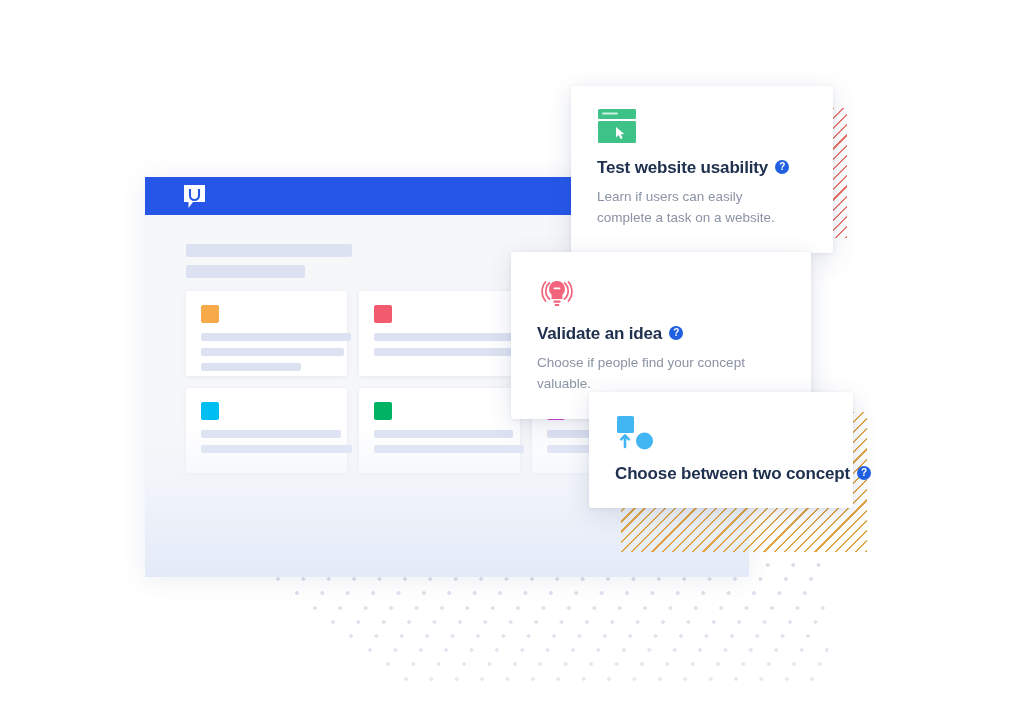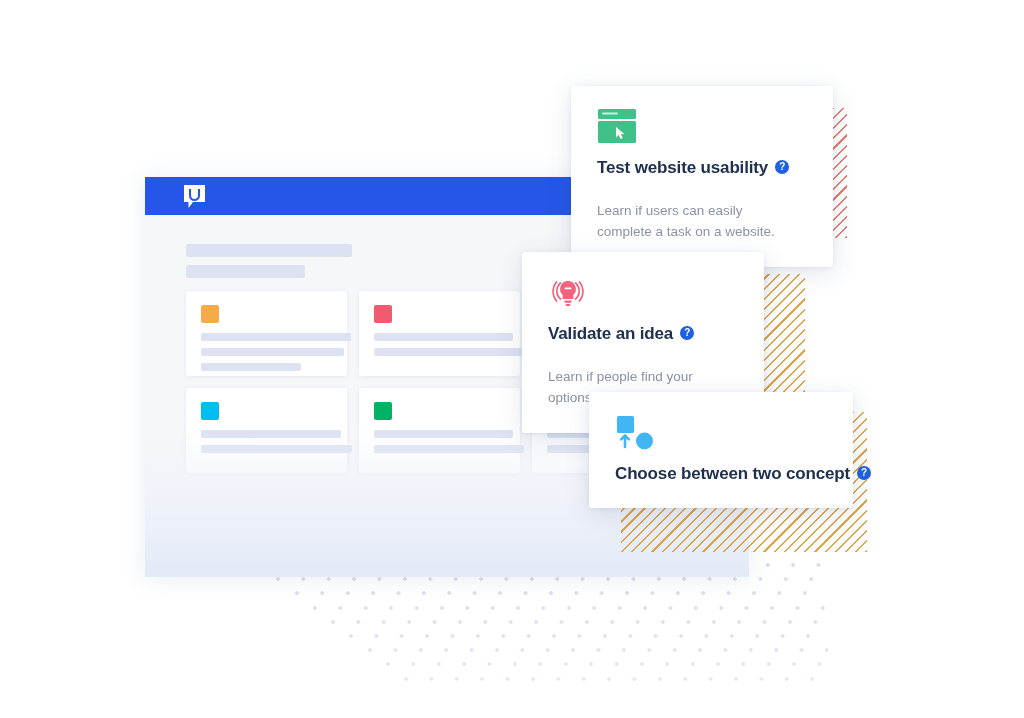--- a/index.html
+++ b/index.html
@@ -138,21 +138,21 @@
     font-weight: bold;
     color: #20314f;
     letter-spacing: -0.15px;
     line-height: 1.2;
     display: flex;
     align-items: center;
     gap: 7px;
     white-space: nowrap;
   }
   .fcard-desc {
-    margin-top: 23px;
+    margin-top: 9px;
     font-size: 13.5px;
     color: #8a93a5;
     line-height: 1.55;
     max-width: 260px;
   }
   .help-badge {
     display: inline-block;
     width: 14px;
     height: 14px;
     flex: 0 0 14px;
@@ -161,21 +161,21 @@
     color: #ffffff;
     font-size: 10px;
     font-weight: bold;
     line-height: 14px;
     text-align: center;
     position: relative;
     top: -1px;
   }
 
   #card-usability { left: 571px; top: 86px;  width: 262px; }
-  #card-idea      { left: 522px; top: 252px; width: 242px; }
+  #card-idea      { left: 511px; top: 252px; width: 300px; }
   #card-options   { left: 589px; top: 392px; width: 264px; }
 </style>
 </head>
 <body>
 
 <div id="stage">
 
   <div class="dot-grid" id="dotgrid">
       <div class="dot-row" style="left: 0px; top: 0px; width: 570px; opacity: 1;"></div>
       <div class="dot-row" style="left: 18.288px; top: 14.2px; width: 551.712px; opacity: 0.95;"></div>
@@ -283,21 +283,21 @@
         <path d="M20 7 A8 8 0 0 1 25.4 20.8 L25.4 25 L14.6 25 L14.6 20.8 A8 8 0 0 1 20 7 Z" fill="#f1647c"></path>
         <rect x="16.4" y="26.6" width="7.2" height="2.1" rx="1" fill="#f1647c"></rect>
         <rect x="17.6" y="30" width="4.8" height="2" rx="1" fill="#f1647c"></rect>
         <rect x="16.6" y="13.4" width="6.8" height="1.9" rx="0.9" fill="#ffffff"></rect>
       </svg>
     </div>
     <div class="fcard-title">
       <span>Validate an idea</span>
       <span class="help-badge">?</span>
     </div>
-    <div class="fcard-desc">Learn if people find your options valuable.</div>
+    <div class="fcard-desc">Choose if people find your concept valuable.</div>
   </div>
 
   <div class="fcard" id="card-options">
     <div class="fcard-icon">
       <svg viewBox="0 0 40 38" width="40" height="38" aria-hidden="true">
         <rect x="2" y="2" width="17" height="17" rx="1.6" fill="#41b6f2"></rect>
         <circle cx="29.5" cy="27" r="8.5" fill="#41b6f2"></circle>
         <path d="M10 33 L10 21.5 M10 21.5 L6.2 25.3 M10 21.5 L13.8 25.3" stroke="#41b6f2" stroke-width="2.6" fill="none" stroke-linecap="round" stroke-linejoin="round"></path>
       </svg>
     </div>

